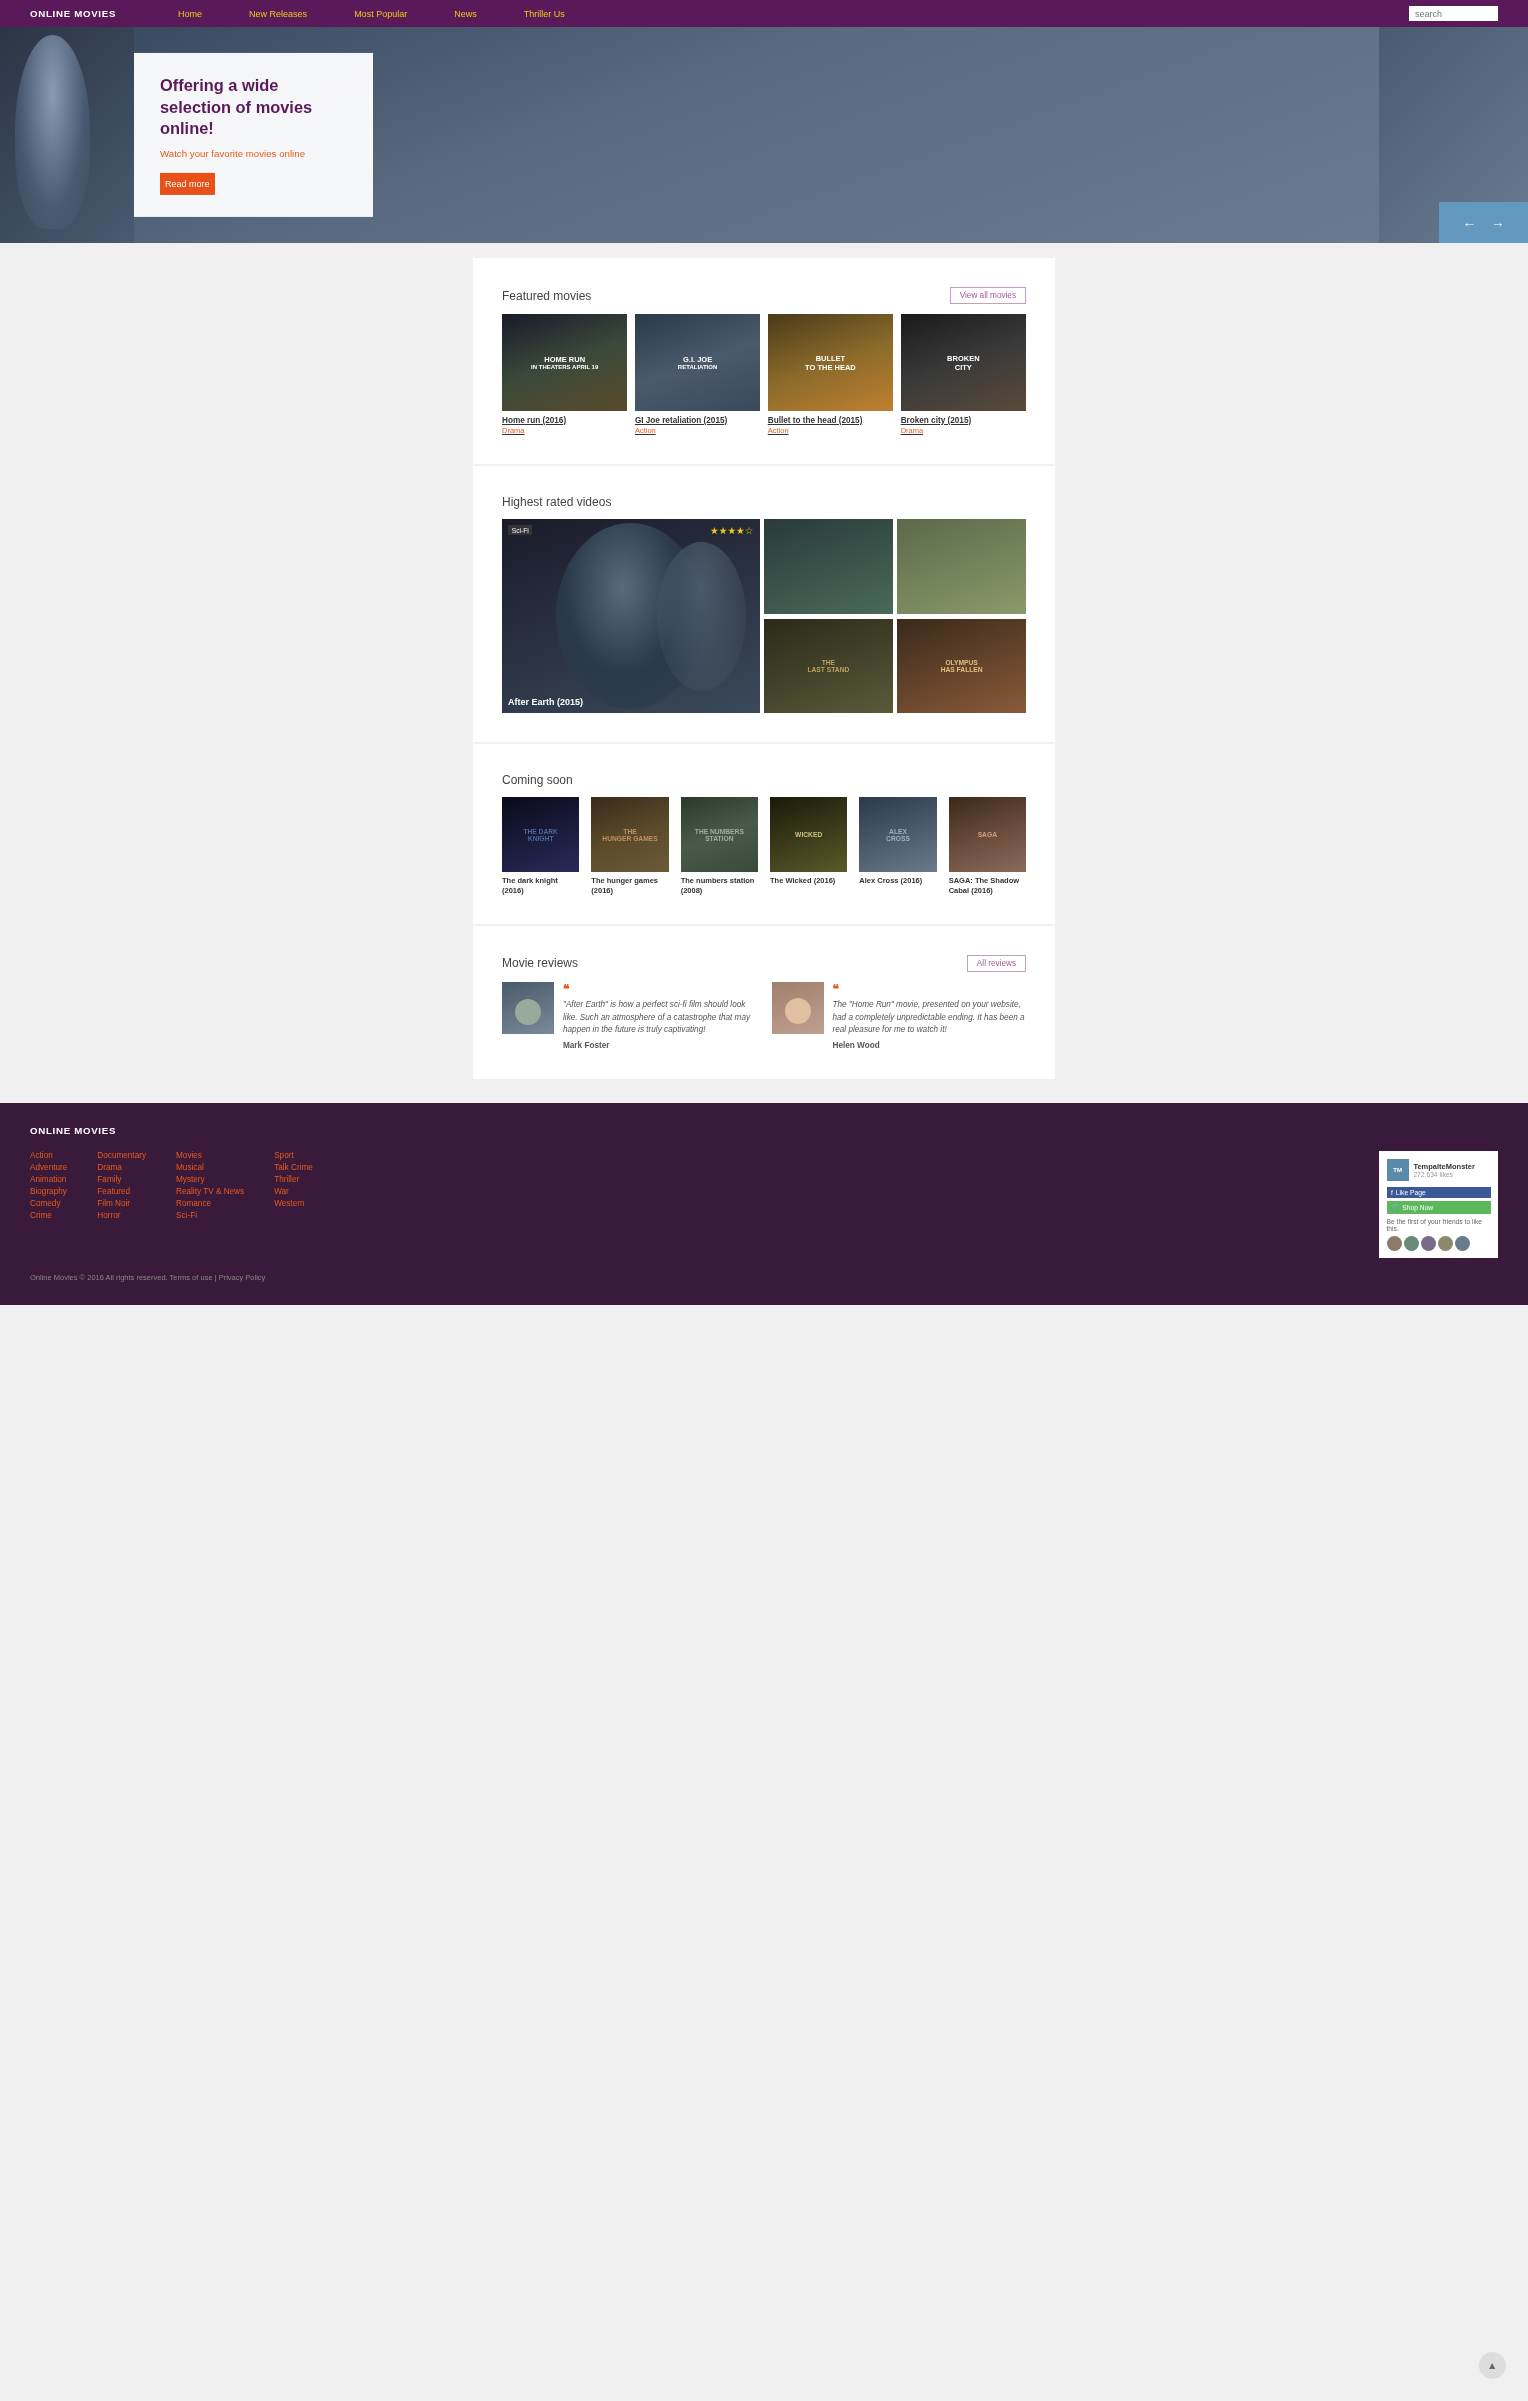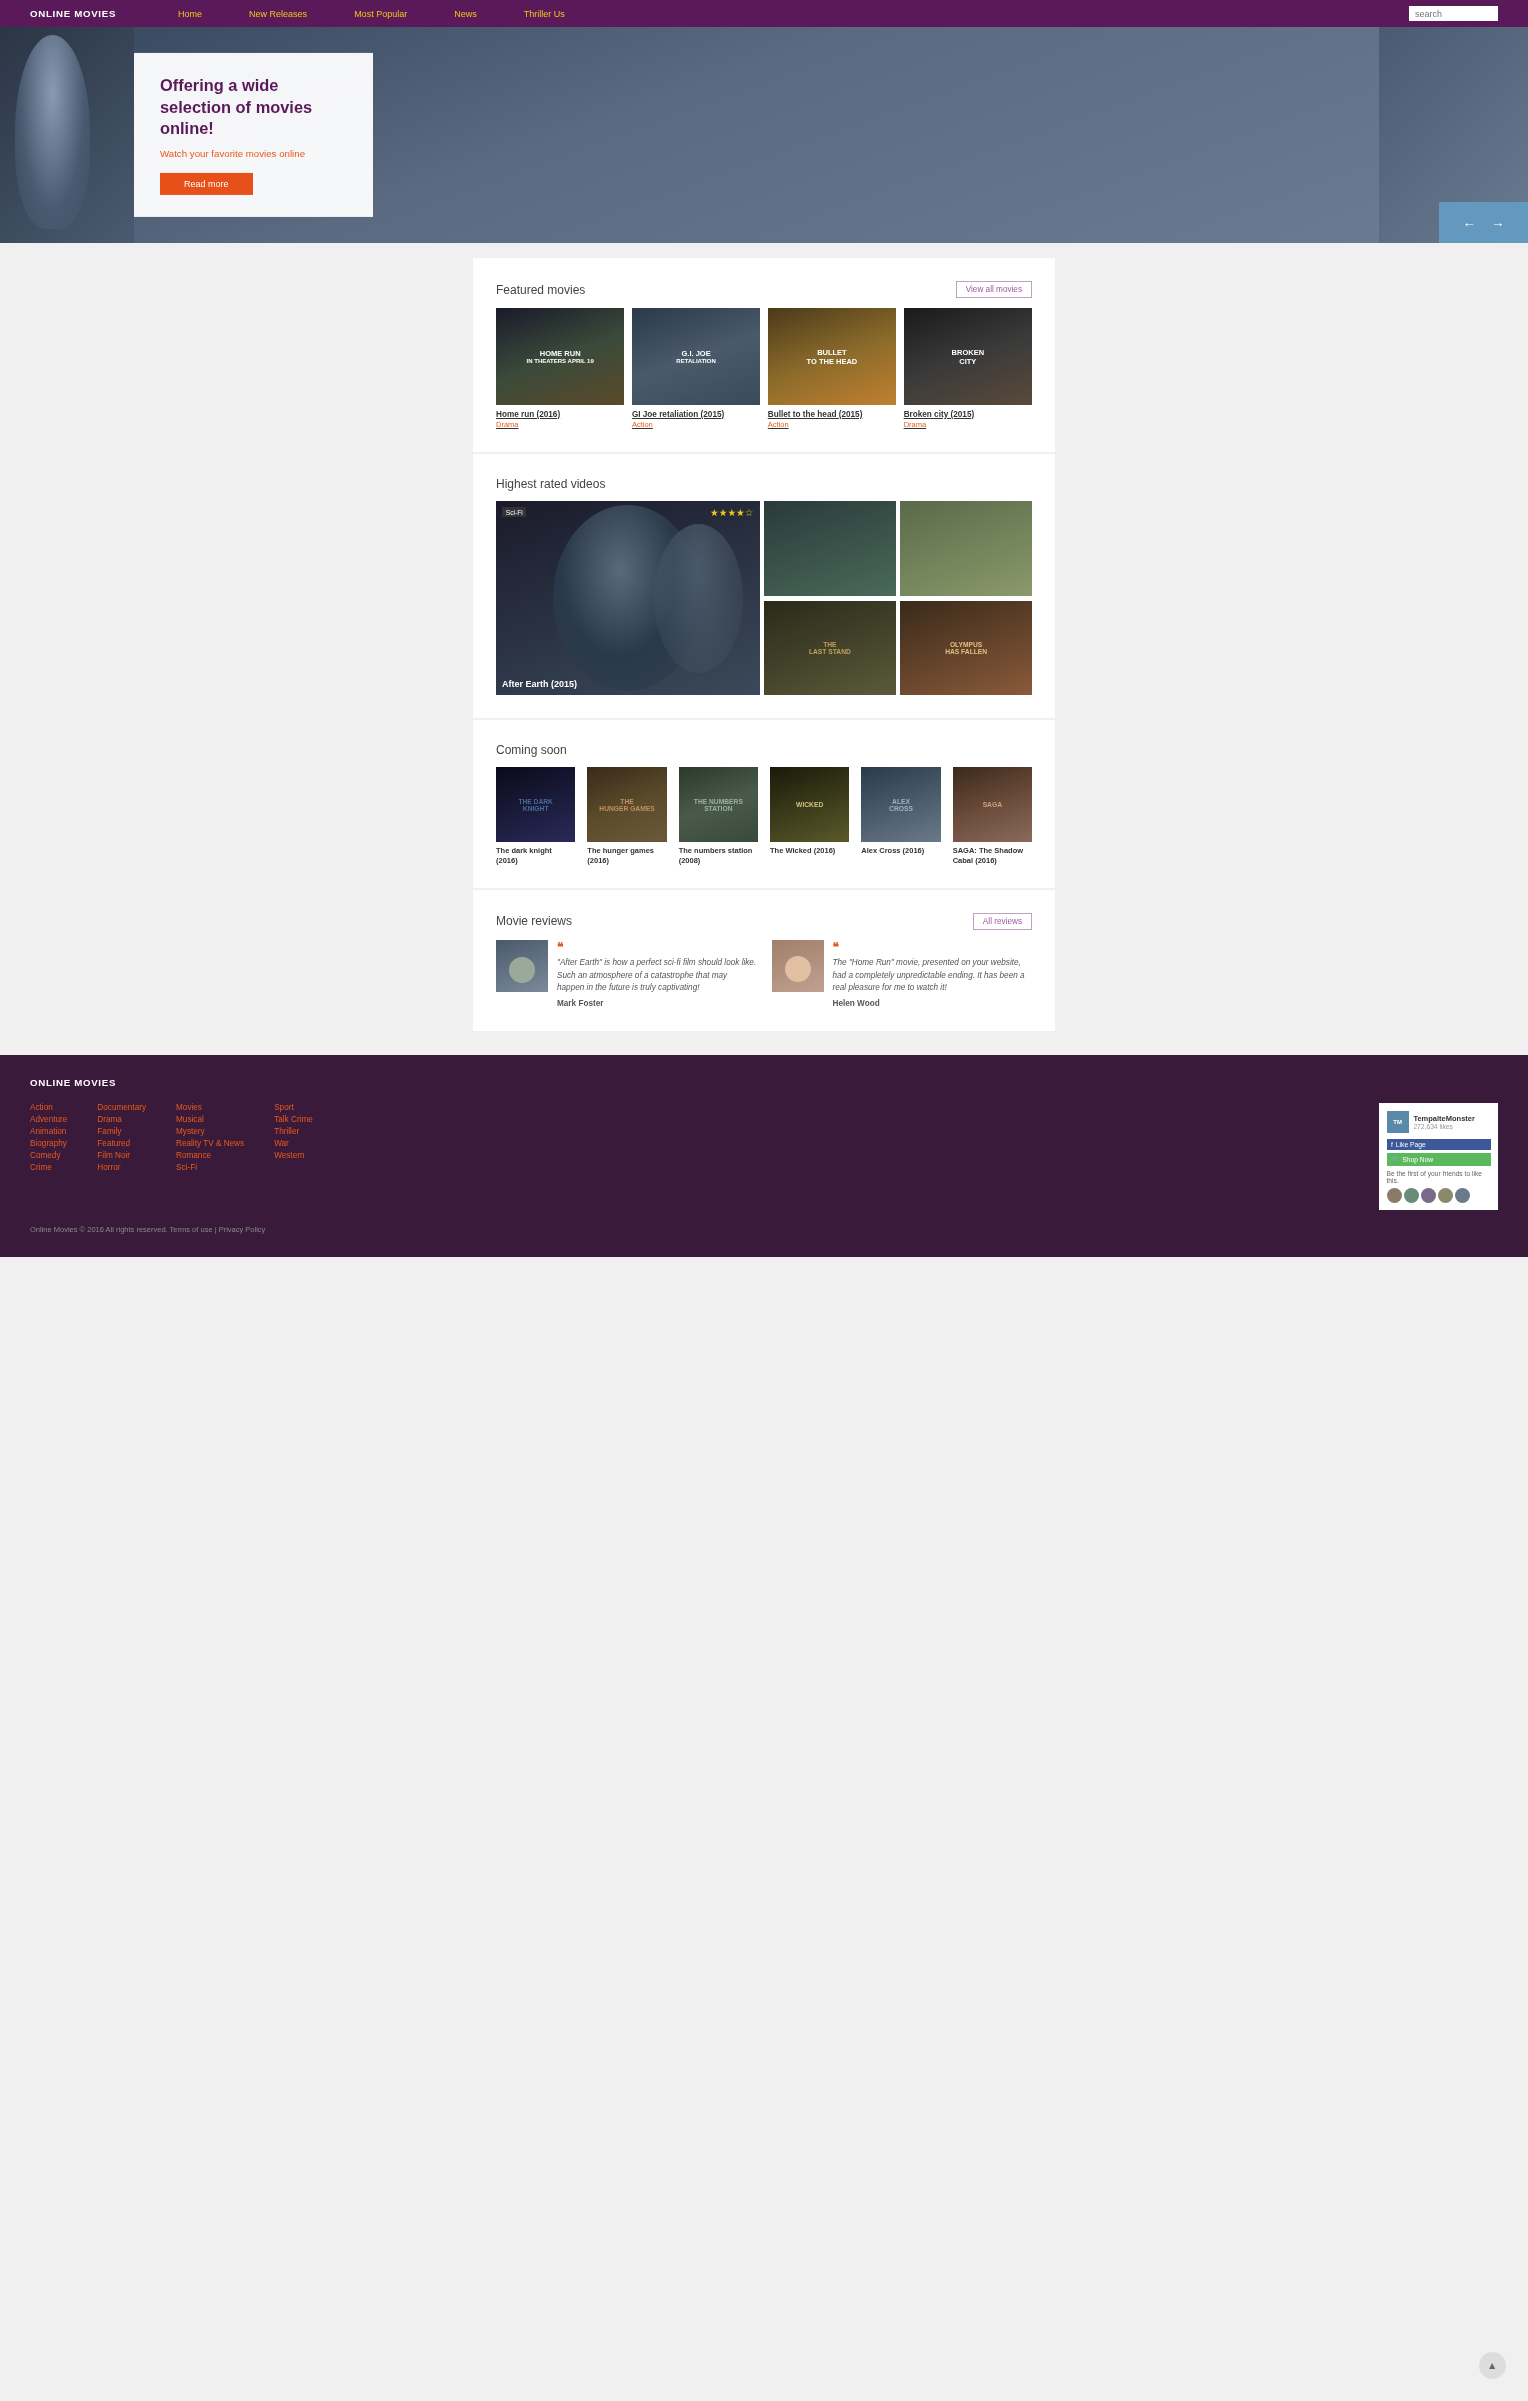--- a/index.html
+++ b/index.html
@@ -94,21 +94,21 @@
     }
     .hero-subtitle {
       color: #e85a1a;
       font-size: 9.7px;
       margin-bottom: 13.4px;
     }
     .hero-btn {
       background: #e8501a;
       color: #fff;
       border: none;
-      padding: 6px 24px;
+      padding: 6px 5px;
       font-size: 9px;
       cursor: pointer;
     }
     .hero-arrows {
       position: absolute;
       right: 0;
       bottom: 0;
       height: 41px;
       width: 89px;
       background: rgba(100,160,200,0.85);
@@ -388,21 +388,21 @@
       color: #fff;
       font-size: 10.4px;
       font-weight: bold;
       text-align: center;
       padding: 3.7px;
     }
     .poster-text.small { font-size: 7.5px; }
 
     .section-bg {
       background: #fff;
-      padding: 23px;
+      padding: 29px;
       margin-bottom: 1.5px;
     }
   </style>
 </head>
 <body>
 
 <header class="header">
   <span class="header-logo">ONLINE MOVIES</span>
   <nav class="nav">
     <a>Home</a>

